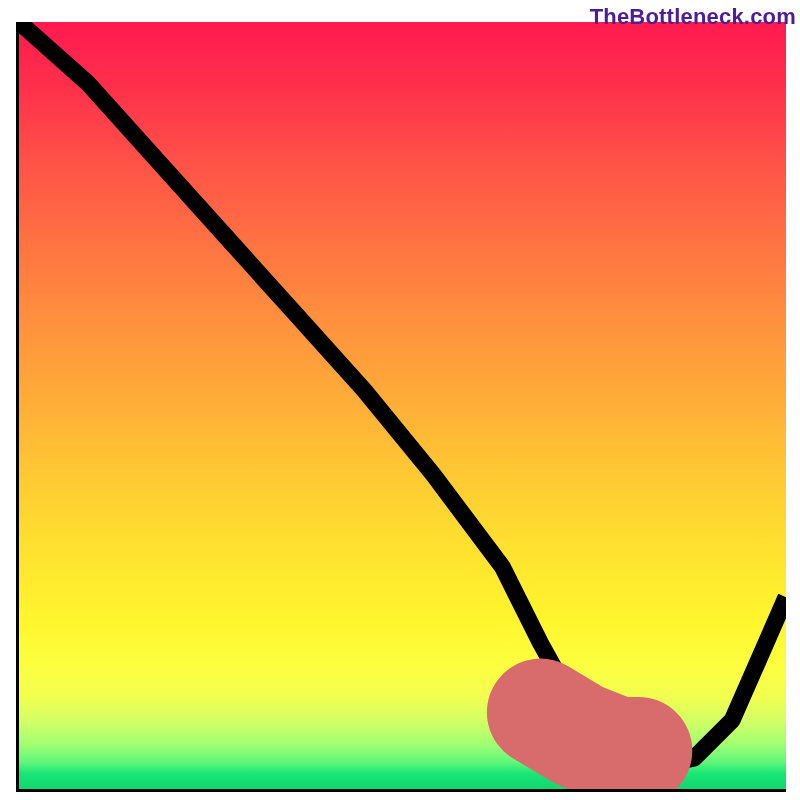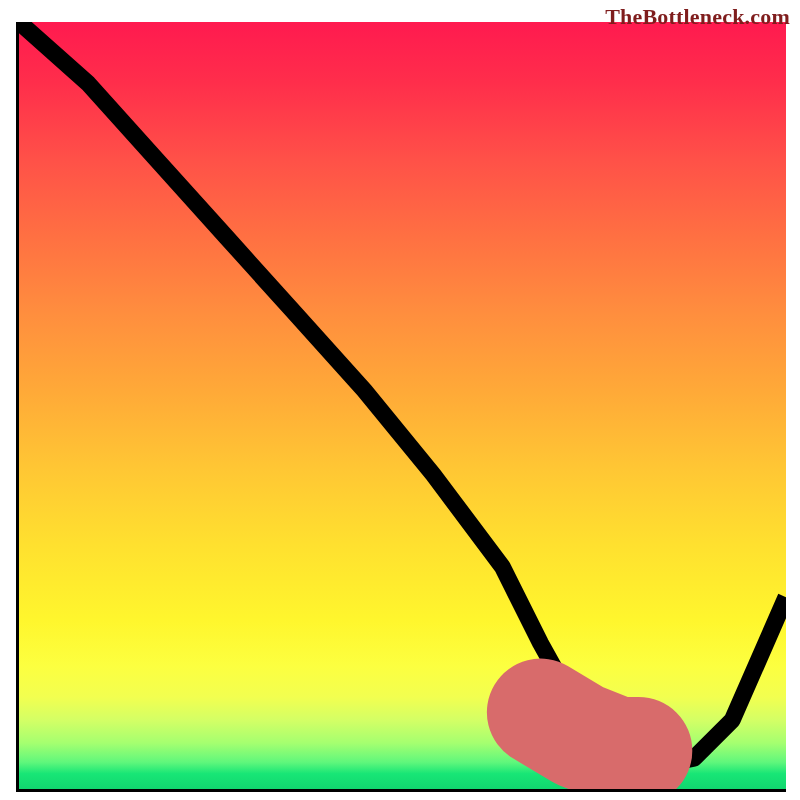--- a/index.html
+++ b/index.html
@@ -12,27 +12,26 @@
     font-family: Arial, Helvetica, sans-serif;
   }
   .chart-container {
     position: relative;
     width: 800px;
     height: 800px;
   }
   .watermark {
     position: absolute;
     top: 4px;
-    right: 10px;
+    right: 4px;
     font-size: 22px;
     font-weight: 600;
-    color: #7f1d1d;
+    color: #4c1d95;
     letter-spacing: 0.2px;
     z-index: 10;
-    font-family: Liberation Serif, serif;
   }
   .plot-area {
     position: absolute;
     left: 16px;
     top: 22px;
     width: 770px;
     height: 770px;
     border-left: 3px solid #000;
     border-bottom: 3px solid #000;
     box-sizing: border-box;

